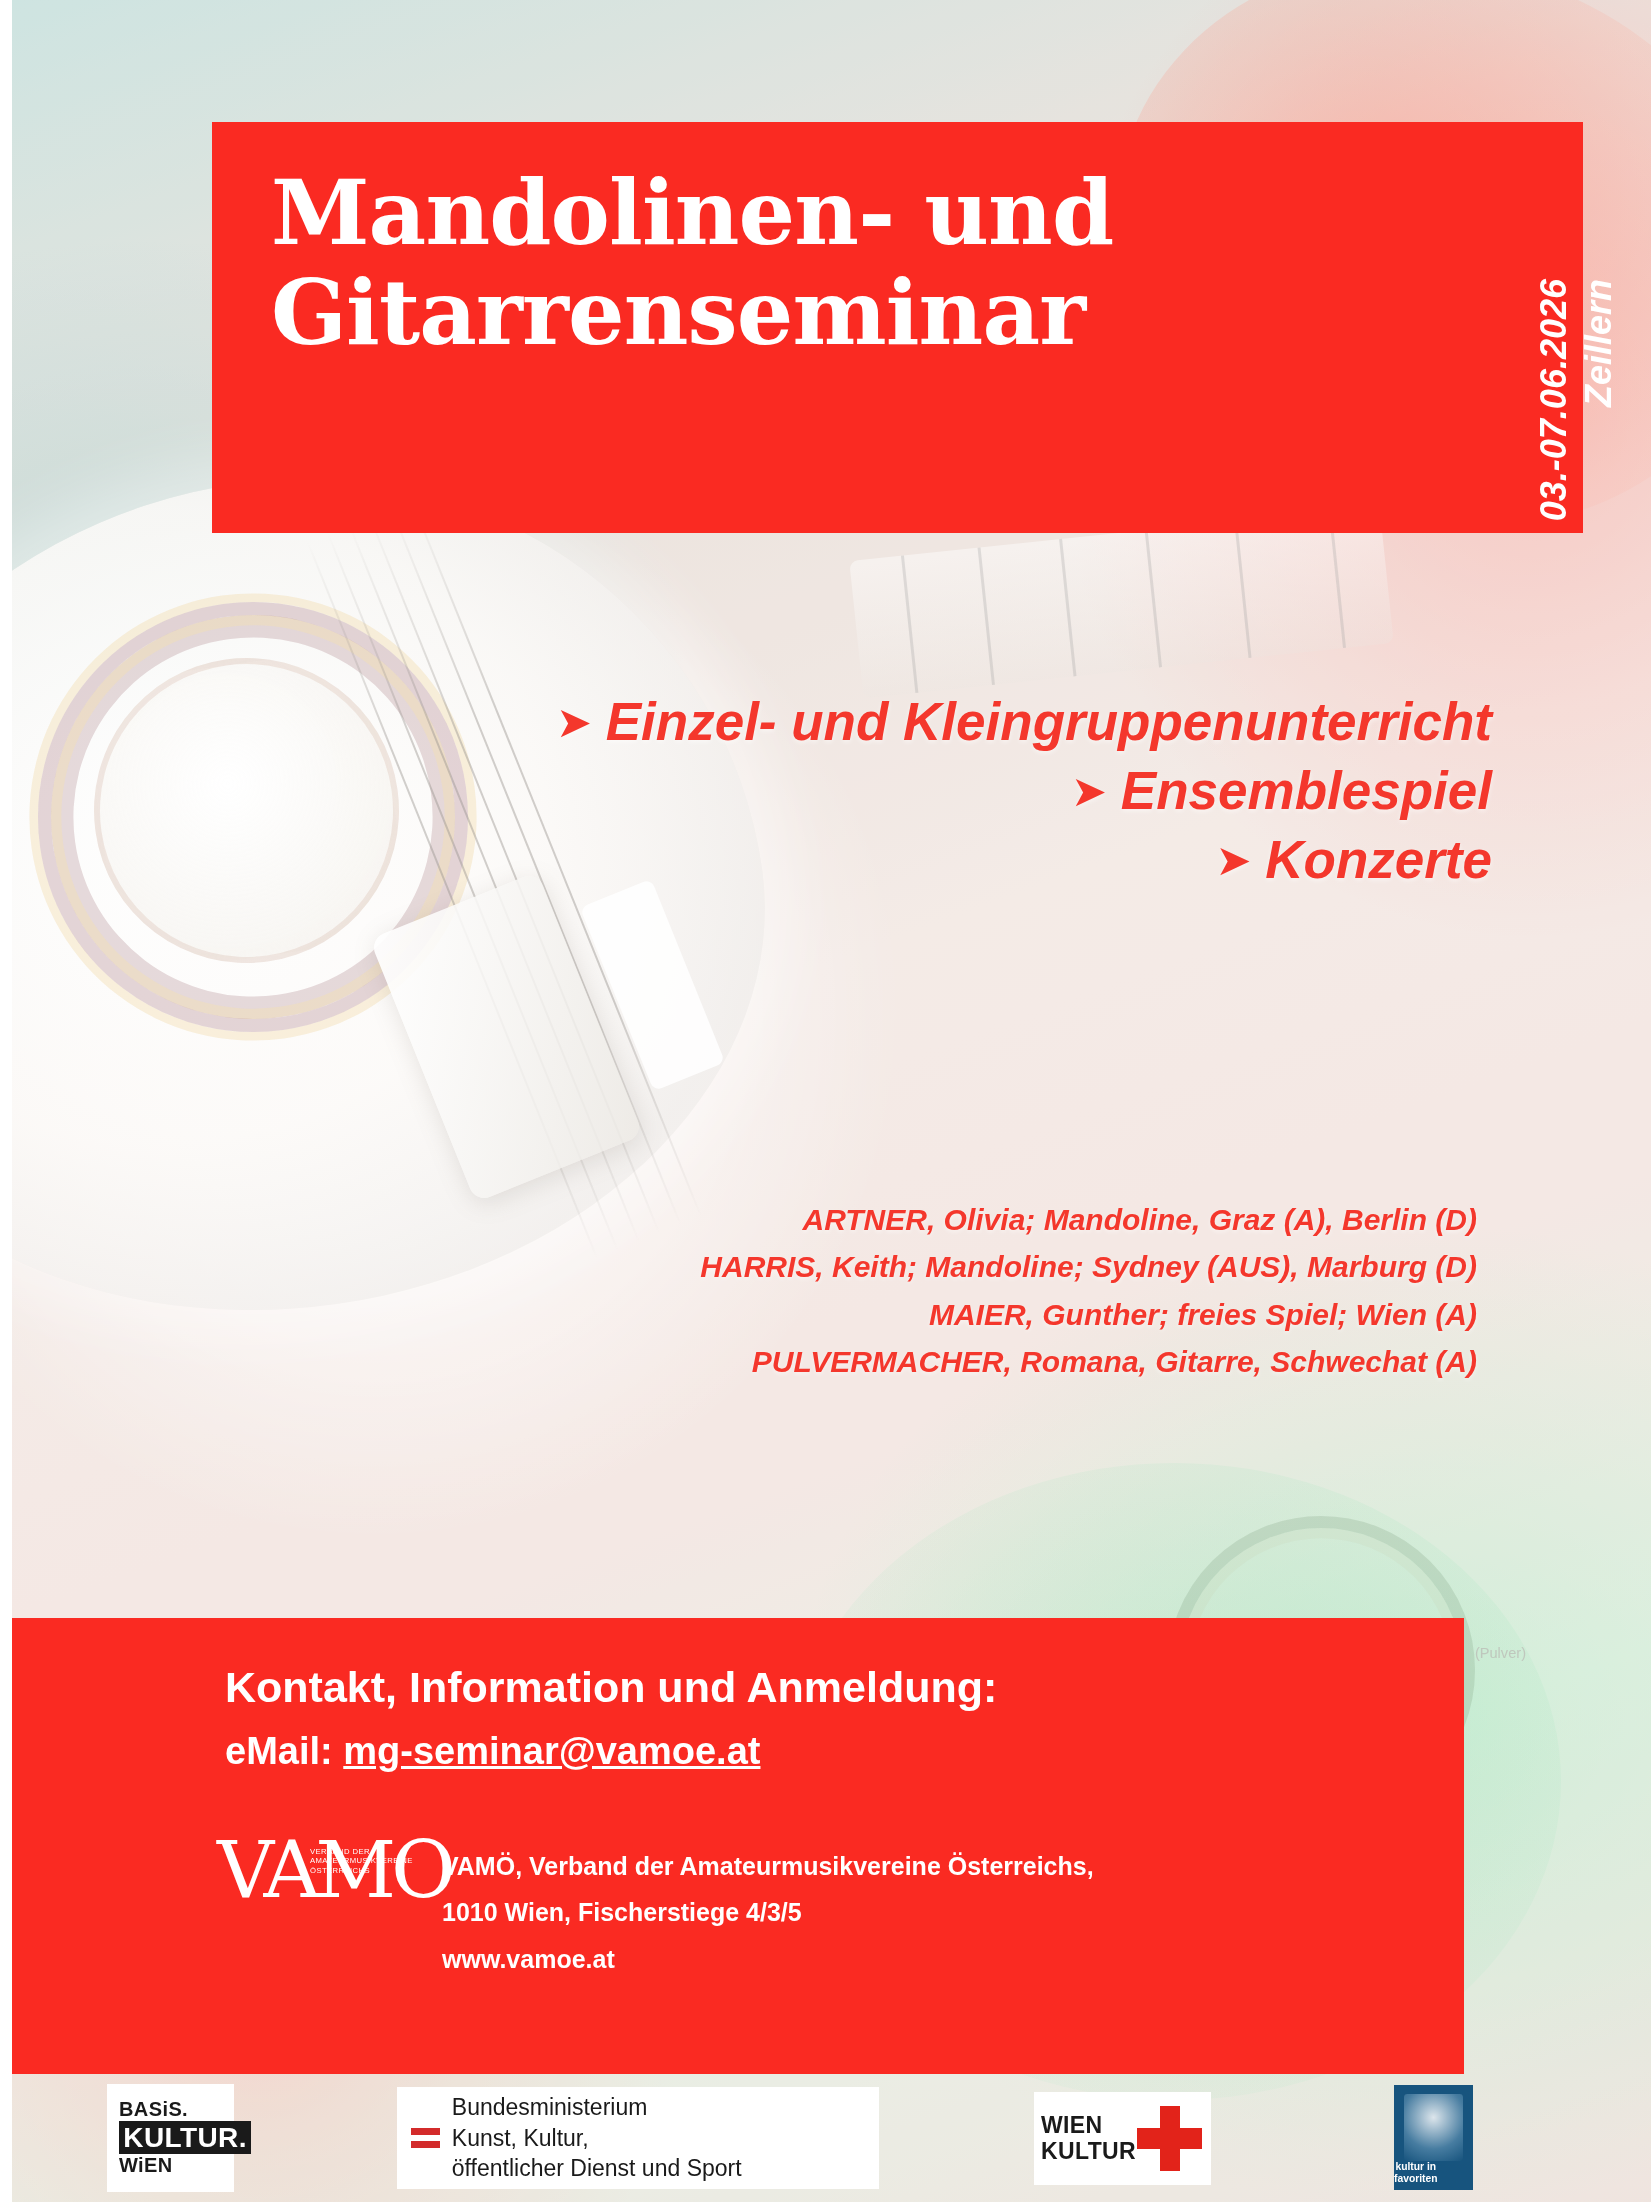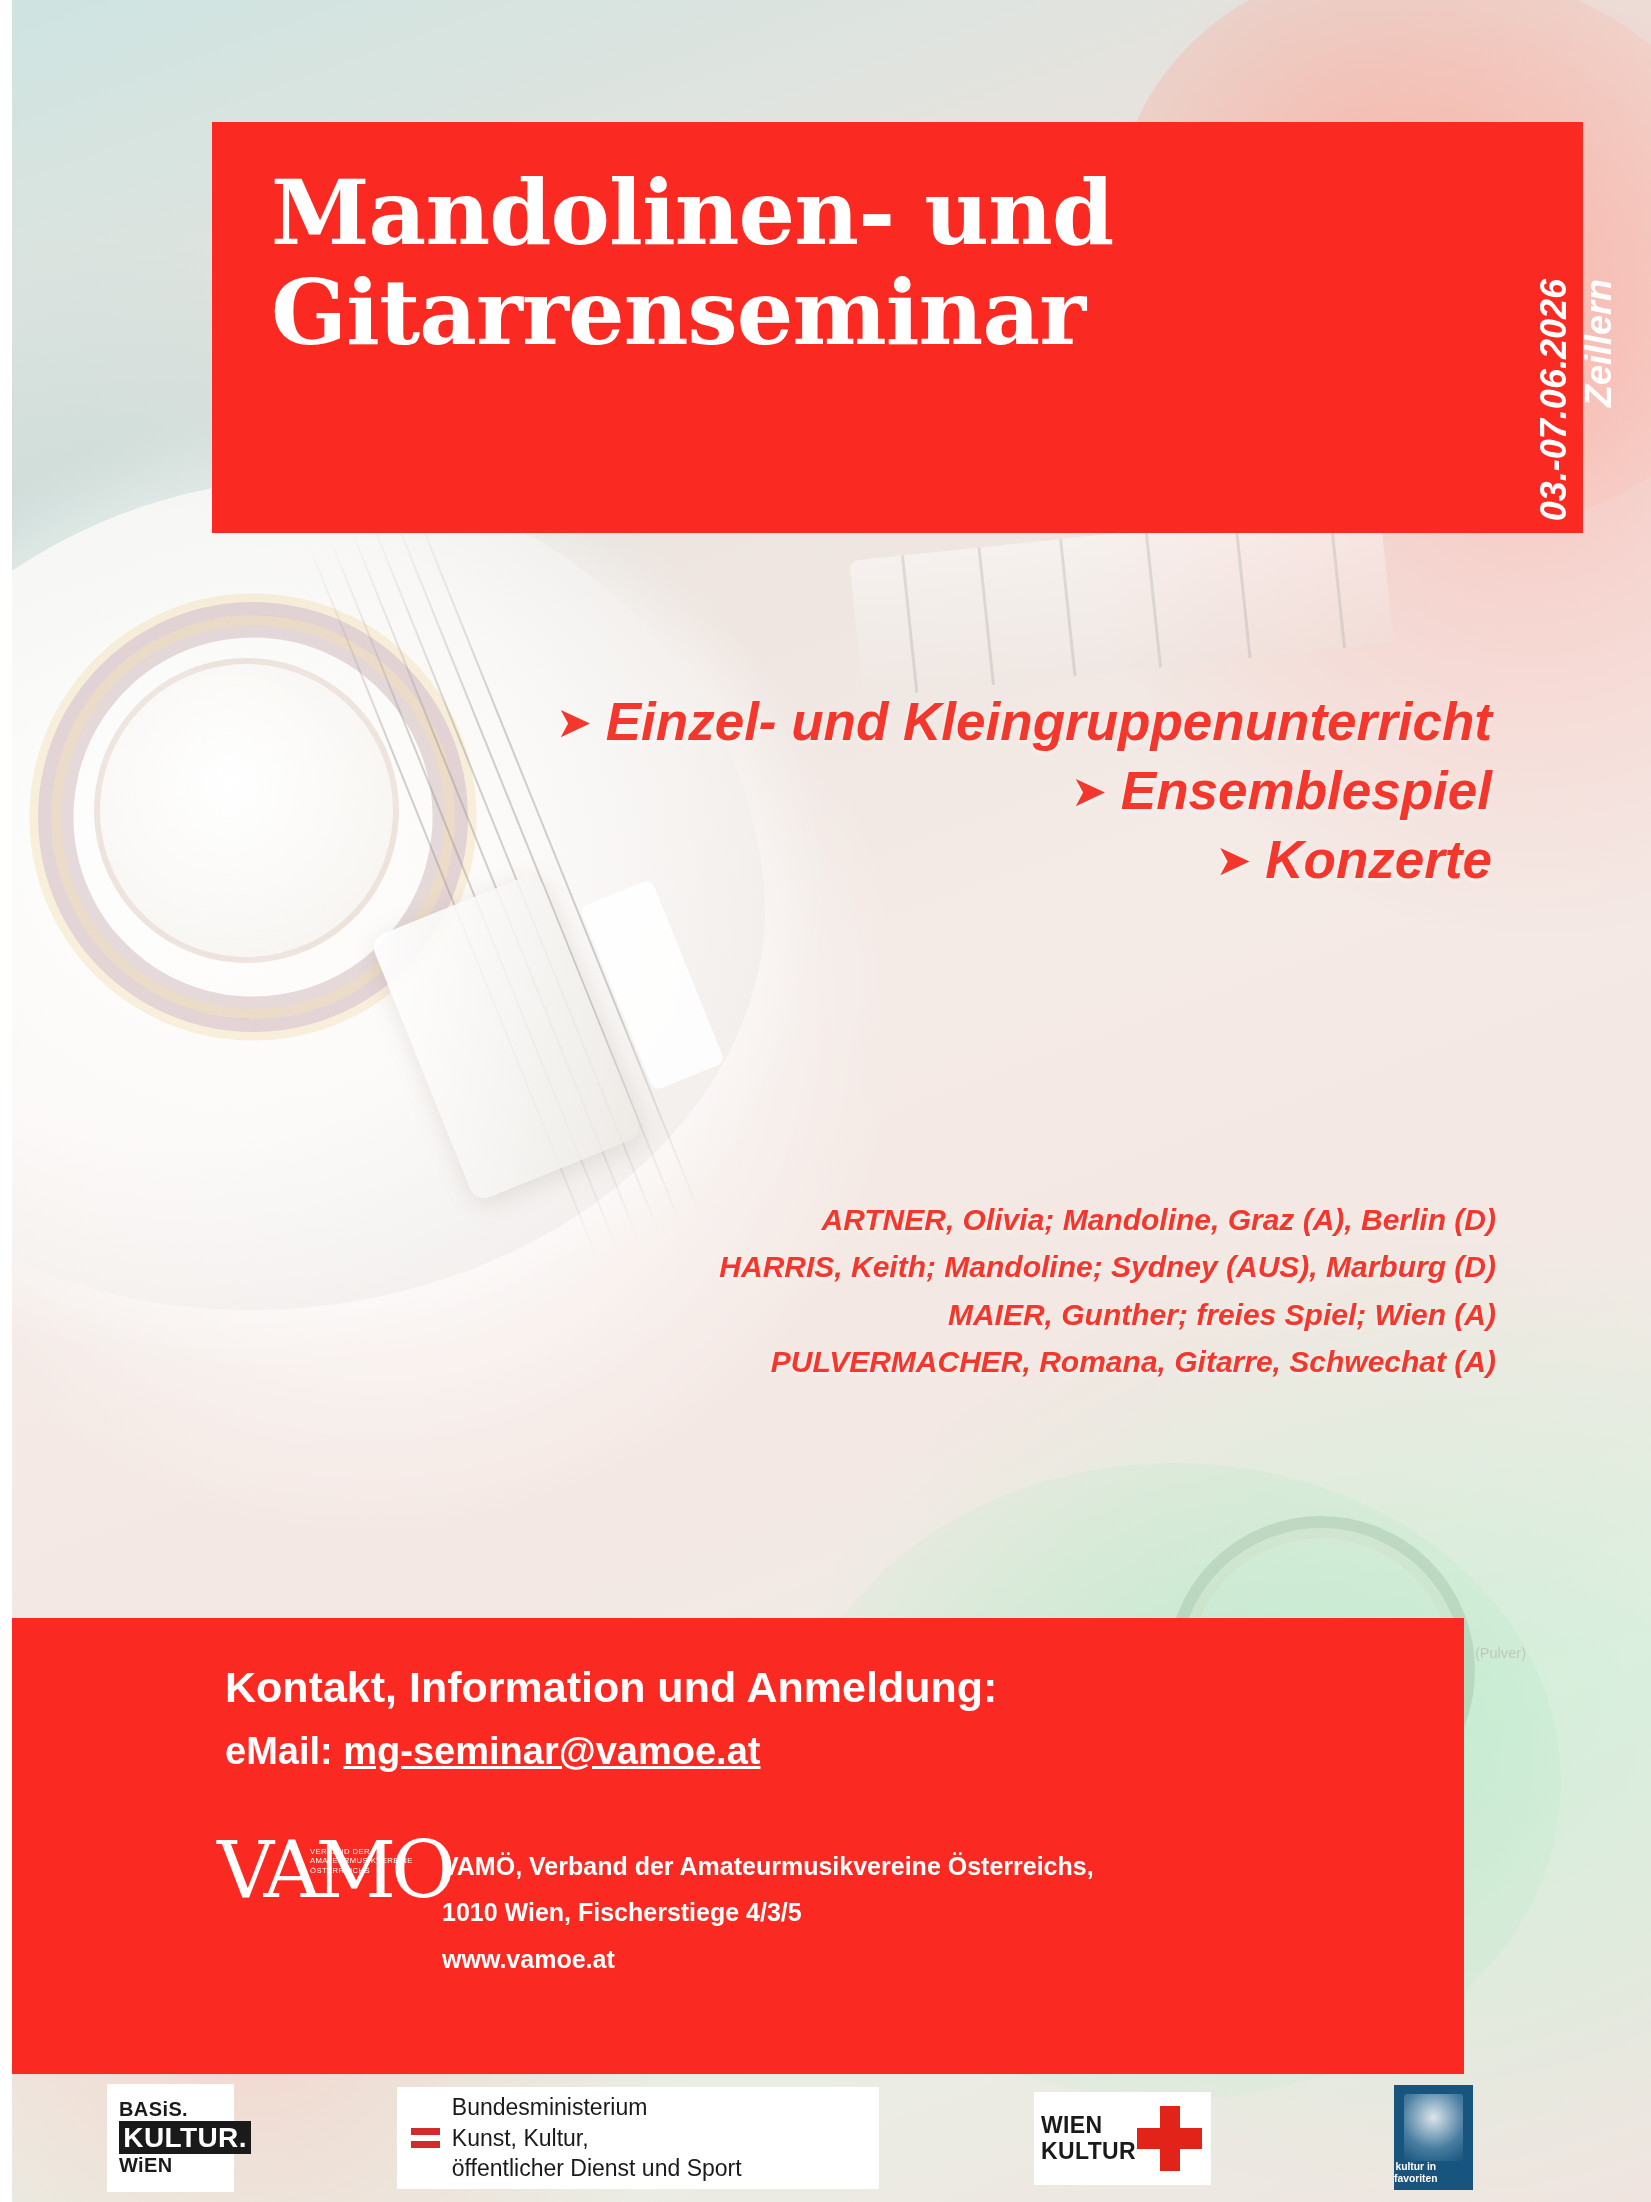--- a/index.html
+++ b/index.html
@@ -233,21 +233,21 @@
     font-style: normal;
     font-weight: normal;
     font-size: 43px;
     padding-right: 13.8px;
     vertical-align: 2.6px;
   }
 
   
   .teachers {
     position: absolute;
-    left: 176px;
+    left: 157px;
     top: 1196px;
     width: 1308px;
     text-align: right;
     color: #f4372c;
     font-family: "Liberation Sans", sans-serif;
     font-weight: bold;
     font-style: italic;
     font-size: 30px;
     line-height: 1.58;
     text-shadow: 0 1.7px 4.3px rgba(255,255,255,0.5);

